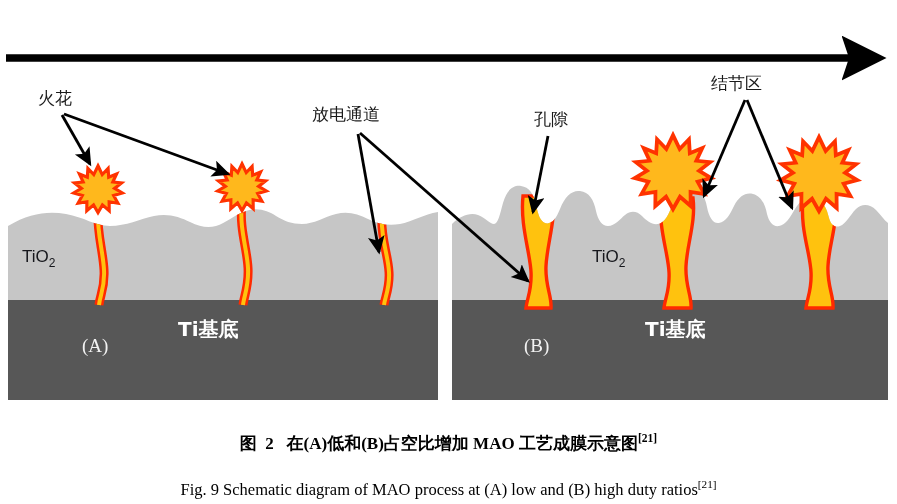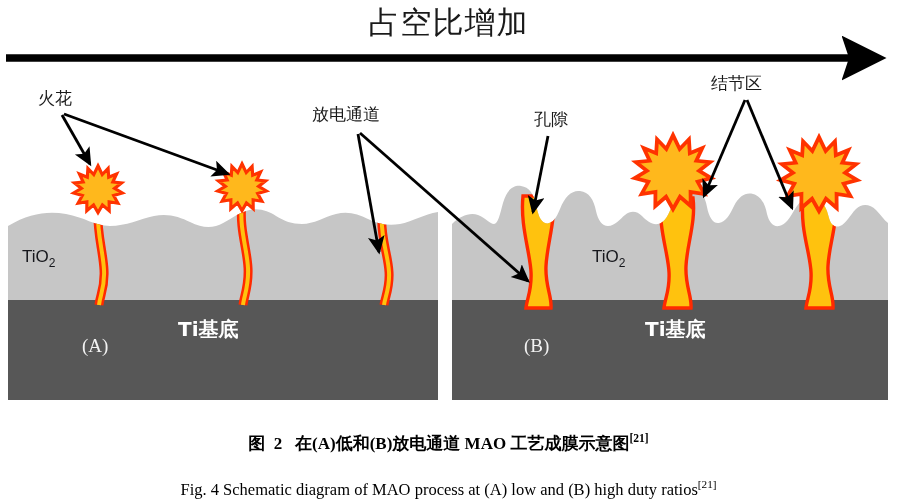--- a/index.html
+++ b/index.html
@@ -86,21 +86,20 @@
     font-family: "Liberation Serif", serif;
     font-size: 19px;
     fill: #f2f2f2;
   }
 </style>
 </head>
 <body>
 
 <div id="figure-root">
 
-  <div class="fig-title">占空比增加</div>
 
   <svg class="diagram" viewBox="0 0 897 420">
     <defs>
       <marker id="arrowhead" markerWidth="7" markerHeight="7" refX="5.6" refY="3" orient="auto">
         <path d="M0,0 L6.5,3 L0,6 L1.4,3 Z" fill="#000000"></path>
       </marker>
       <marker id="bigarrowhead" markerWidth="6" markerHeight="6" refX="4.6" refY="3" orient="auto">
         <path d="M0,0 L6,3 L0,6 L1.0,3 Z" fill="#000000"></path>
       </marker>
 
@@ -251,20 +250,20 @@
     </g>
 
     <g>
       <text class="lbl-cn" x="711" y="89">结节区</text>
       <line x1="745" y1="100" x2="704" y2="196" stroke="#000" stroke-width="2.8" marker-end="url(#arrowhead)"></line>
       <line x1="747" y1="100" x2="792" y2="208" stroke="#000" stroke-width="2.8" marker-end="url(#arrowhead)"></line>
     </g>
   </svg>
 
   <div class="caption-cn">
-    <span>图</span>&nbsp;&nbsp;<span>2</span>&nbsp;&nbsp;&nbsp;<span>在(A)低和(B)放电通道 MAO 工艺成膜示意图</span><span class="sup">[21]</span>
+    <span>图</span>&nbsp;&nbsp;<span>2</span>&nbsp;&nbsp;&nbsp;<span>在(A)低和(B)占空比增加 MAO 工艺成膜示意图</span><span class="sup">[21]</span>
   </div>
 
   <div class="caption-en">
-    <span>Fig. 4 Schematic diagram of MAO process at (A) low and (B) high duty ratios</span><span class="sup">[21]</span>
+    <span>Fig. 9 Schematic diagram of MAO process at (A) low and (B) high duty ratios</span><span class="sup">[21]</span>
   </div>
 
 </div>
 
 </body></html>

